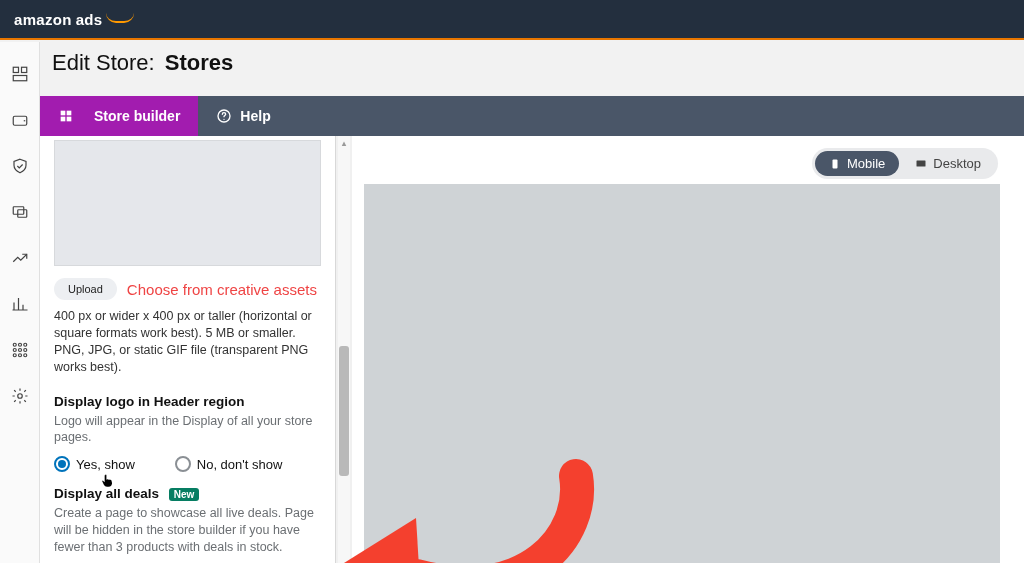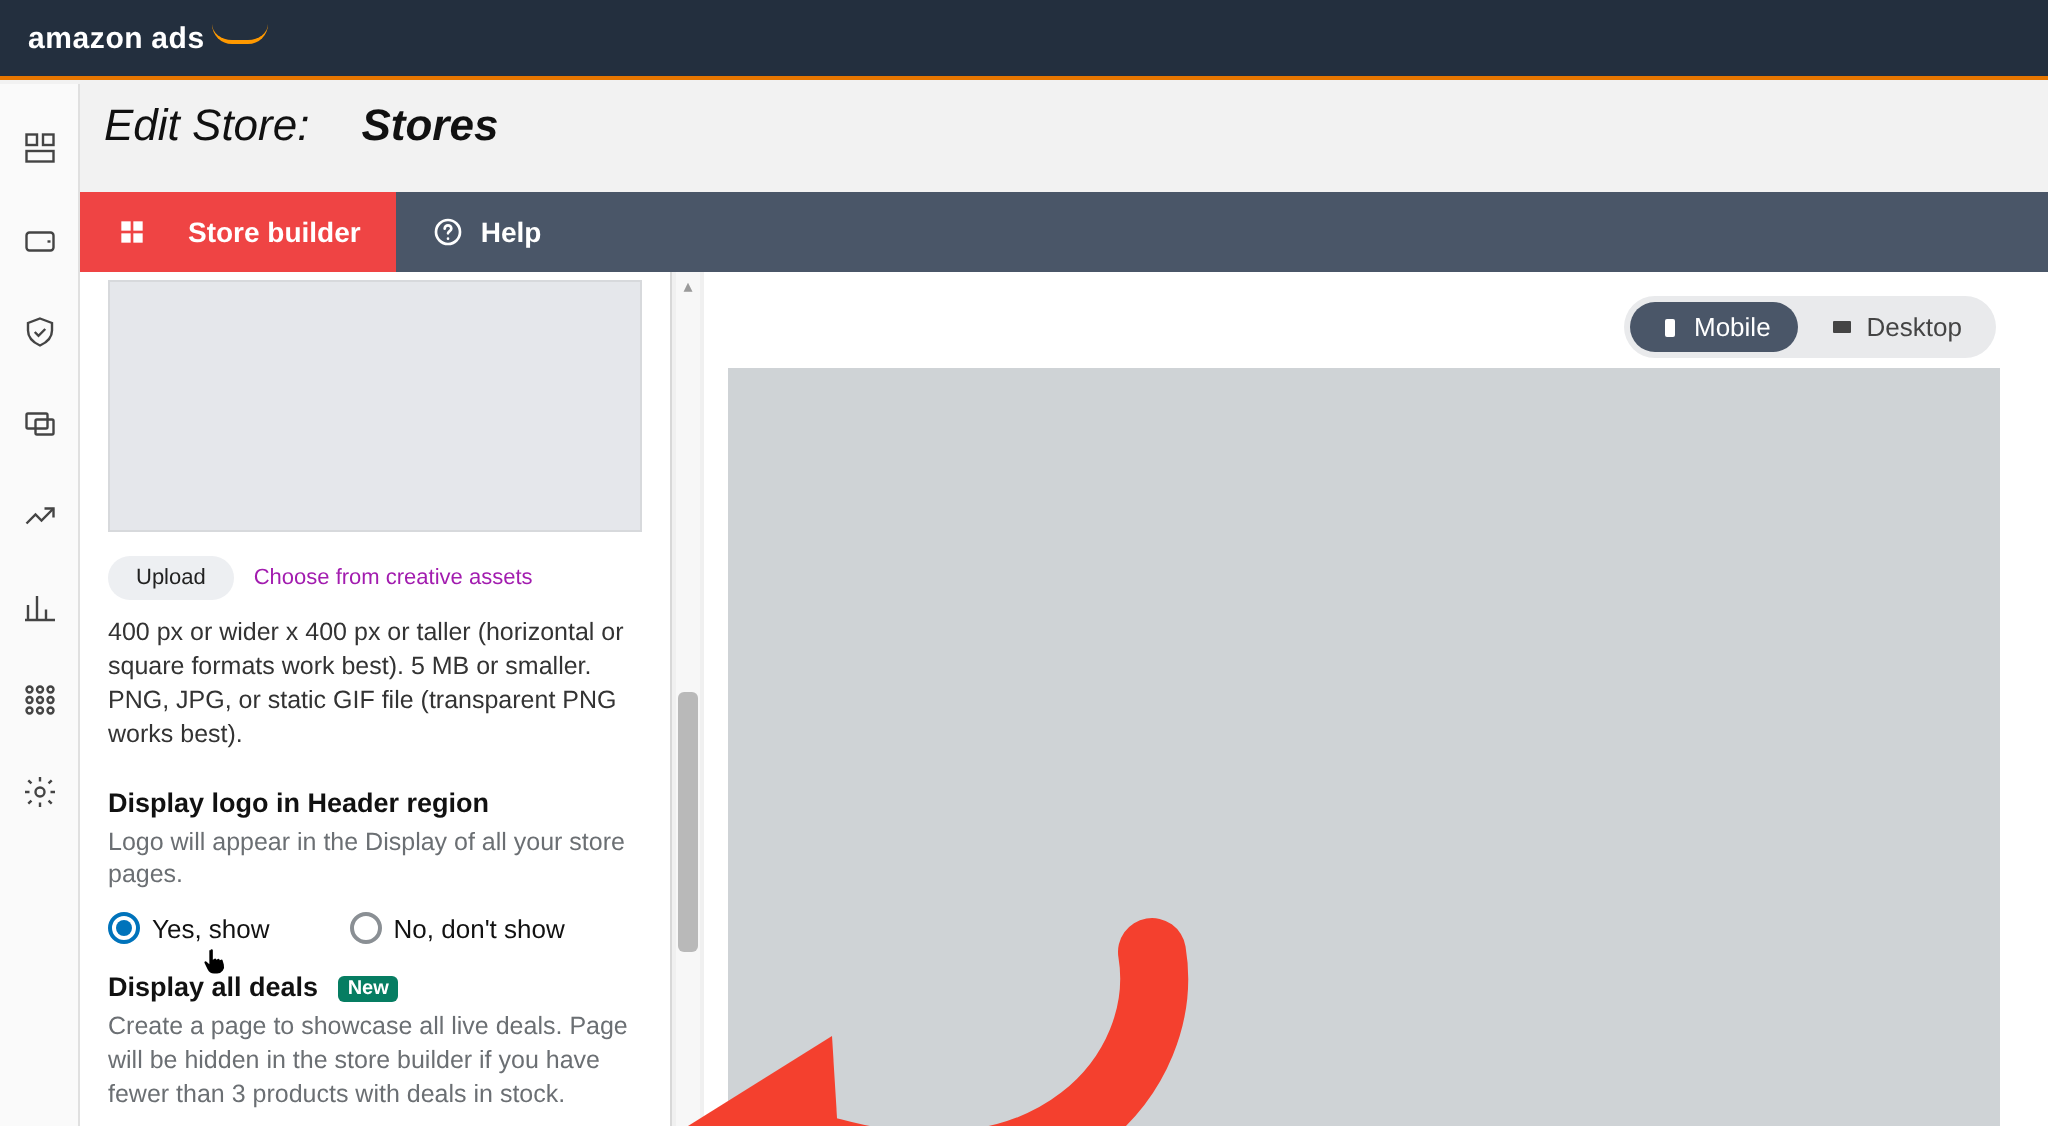--- a/index.html
+++ b/index.html
@@ -3,48 +3,48 @@
 <meta charset="utf-8">
 <style>
   * { box-sizing: border-box; margin: 0; padding: 0; }
   html, body { height: 100%; font-family: "Amazon Ember", "Helvetica Neue", Arial, sans-serif; font-size: 13px; color: #111; background: #f2f2f2; }
   
   .topbar { background: #232f3e; height: 40px; display: flex; align-items: center; padding: 0 14px; color: #fff; border-bottom: 2px solid #e77600; }
   .brand { display: flex; align-items: baseline; gap: 4px; font-weight: 700; font-size: 15px; letter-spacing: .3px; }
   .brand .smile { display: inline-block; width: 36px; height: 10px; position: relative; }
   .brand .smile::after { content: ""; position: absolute; left: 0; bottom: 2px; width: 28px; height: 8px; border-bottom: 2px solid #ff9900; border-radius: 0 0 20px 20px; }
   
-  .page-title-row { padding: 10px 0 14px 52px; display: flex; align-items: baseline; gap: 26px; font-size: 22px; font-style: italic; }
+  .page-title-row { padding: 10px 0 14px 52px; display: flex; align-items: baseline; gap: 10px; font-size: 22px; }
   .page-title-row .label { font-weight: 400; }
   .page-title-row .name { font-weight: 700; }
   
   .left-rail { position: absolute; top: 42px; left: 0; width: 40px; bottom: 0; background: #fafafa; border-right: 1px solid #e0e0e0; display: flex; flex-direction: column; align-items: center; padding-top: 22px; gap: 26px; color: #555; }
   .rail-icon { width: 20px; height: 20px; display: flex; align-items: center; justify-content: center; }
   .rail-icon svg { width: 18px; height: 18px; stroke: #444; fill: none; stroke-width: 1.6; }
   
   .content-wrap { position: absolute; left: 40px; right: 0; top: 96px; bottom: 0; }
   
   .tabbar { height: 40px; background: #4a5668; display: flex; align-items: stretch; color: #fff; }
   .tab { display: flex; align-items: center; gap: 8px; padding: 0 18px; font-size: 14px; font-weight: 700; }
-  .tab.active { background: #ef4444; gap: 20px; }
+  .tab.active { background: #a21caf; gap: 20px; }
   .tab svg { width: 16px; height: 16px; fill: #fff; }
   
   .split { display: flex; height: calc(100% - 40px); position: relative; }
   .left-panel { width: 296px; background: #fff; border-right: 1px solid #d8d8d8; padding: 0 14px 14px 14px; overflow: hidden; }
   .scroll-gutter { width: 16px; background: #f0f0f0; position: relative; }
   .scroll-gutter::before { content:""; position:absolute; top:0; bottom:0; left:2px; width:12px; background:#f7f7f7; }
   .scroll-thumb { position:absolute; left:3px; width:10px; top:210px; height:130px; background:#b9b9b9; border-radius:3px; }
   .scroll-arrow { position:absolute; left:3px; width:10px; height:10px; color:#9a9a9a; display:flex; align-items:center; justify-content:center; }
   .scroll-arrow.top { top:2px; }
   .scroll-arrow.top::before { content:"▴"; font-size:9px; }
   
   .logo-preview { width: 100%; height: 126px; background: #e5e7eb; border: 1px solid #d7d9dc; margin-top: 4px; }
   .upload-row { display: flex; align-items: center; gap: 10px; margin: 12px 0 8px; }
   .pill-btn { background: #edeff2; border: none; border-radius: 16px; padding: 5px 14px; font-size: 11px; color: #222; }
-  .link { color: #a21caf; font-size: 11px; cursor: pointer; }
+  .link { color: #ef4444; font-size: 15px; cursor: pointer; }
   .helper { color: #333; font-size: 12.5px; line-height: 1.35; margin-bottom: 18px; }
   .section-title { font-weight: 700; font-size: 13.5px; margin-top: 10px; }
   .section-sub { color: #6b6f73; font-size: 12.5px; line-height: 1.35; margin: 4px 0 10px; }
   .radio-row { display: flex; align-items: center; gap: 40px; font-size: 13px; margin-bottom: 14px; position: relative; }
   .radio { display: inline-flex; align-items: center; gap: 6px; }
   .radio .dot { width: 16px; height: 16px; border-radius: 50%; border: 2px solid #0073bb; display: inline-flex; align-items: center; justify-content: center; }
   .radio.selected .dot::after { content: ""; width: 8px; height: 8px; background: #0073bb; border-radius: 50%; }
   .radio.unsel .dot { border-color: #8a8f94; }
   .badge-new { display: inline-block; background: #067d62; color: #fff; font-size: 10px; font-weight: 700; padding: 1px 5px; border-radius: 3px; margin-left: 6px; vertical-align: middle; }
   .cursor-ptr { position: absolute; left: 46px; top: 18px; width: 14px; height: 14px; }

